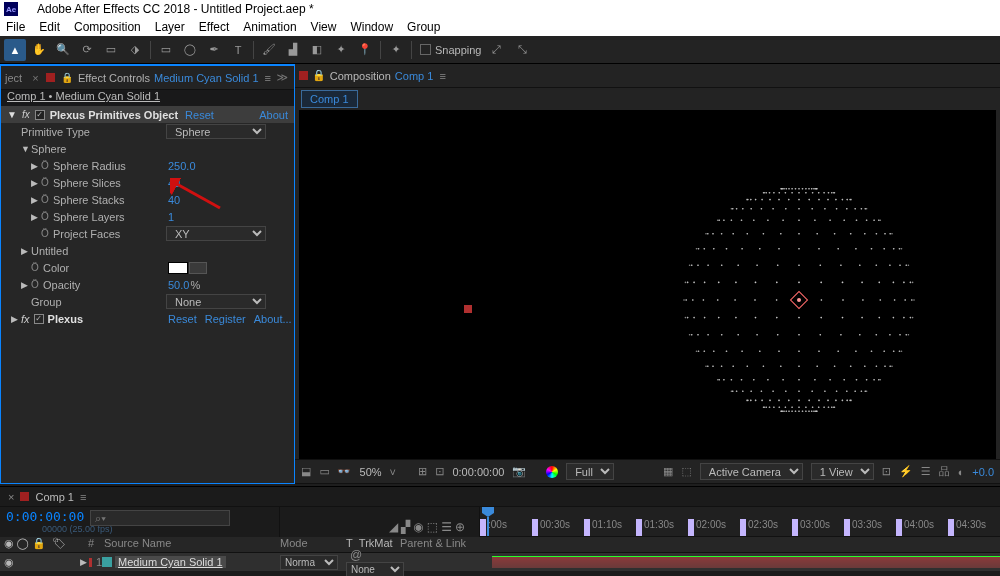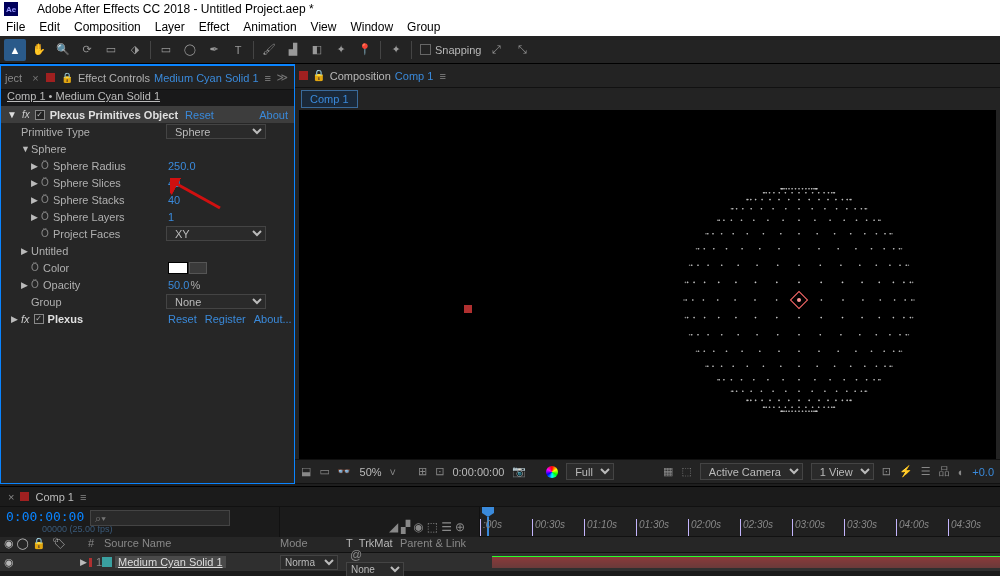--- a/index.html
+++ b/index.html
@@ -88,21 +88,21 @@
 .tl-head { height:30px; display:flex; }
 .tl-left { width:280px; border-right:1px solid #111; padding:2px 6px; }
 .tc { color:#0a84ff; font-size:13px; font-family:monospace; }
 .fps { color:#3a5a7a; font-size:9px;margin-left:36px; }
 .srch { position:absolute; left:90px; top:23px; }
 .srch input { background:#2a2a2a; border:1px solid #444; color:#888; width:140px; height:16px; font-size:11px; padding-left:4px; }
 .tl-mid { width:200px; border-right:1px solid #111; display:flex; align-items:flex-end; justify-content:flex-end; gap:3px; padding:3px 14px; }
 .tl-mid .i { color:#888; font-size:12px; cursor:pointer; }
 .tl-ruler { flex:1; position:relative; background:#202020; overflow:hidden; border-bottom:1px solid #111; }
 .ruler-marks { position:absolute; top:12px; left:0; right:0; height:18px; display:flex; }
-.mark { width:60px; color:#888; font-size:10px; text-align:left; border-left:1px solid #c4b5fd; padding-left:2px;font-style:italic; }
+.mark { width:60px; color:#888; font-size:10px; text-align:left; border-left:6px solid #c4b5fd; padding-left:2px; }
 .playhead { position:absolute; left:2px; top:0; width:12px; height:30px; }
 .playhead .cap { width:12px; height:10px; background:#3a8adb; clip-path:polygon(0 0,100% 0,100% 60%,50% 100%,0 60%); }
 .playhead .line { position:absolute; left:5px; top:10px; width:2px; height:60px; background:#3a8adb; }
 
 
 .cols { height:16px; display:flex; background:#262626; border-bottom:1px solid #111; }
 .cols .c-eye { width:52px; padding-left:4px; color:#888; font-size:10px; display:flex; gap:3px; }
 .cols .c-lock { width:28px; }
 .cols .c-num { width:22px; color:#888; text-align:center; }
 .cols .c-name { width:178px; color:#888; padding-left:2px; }

